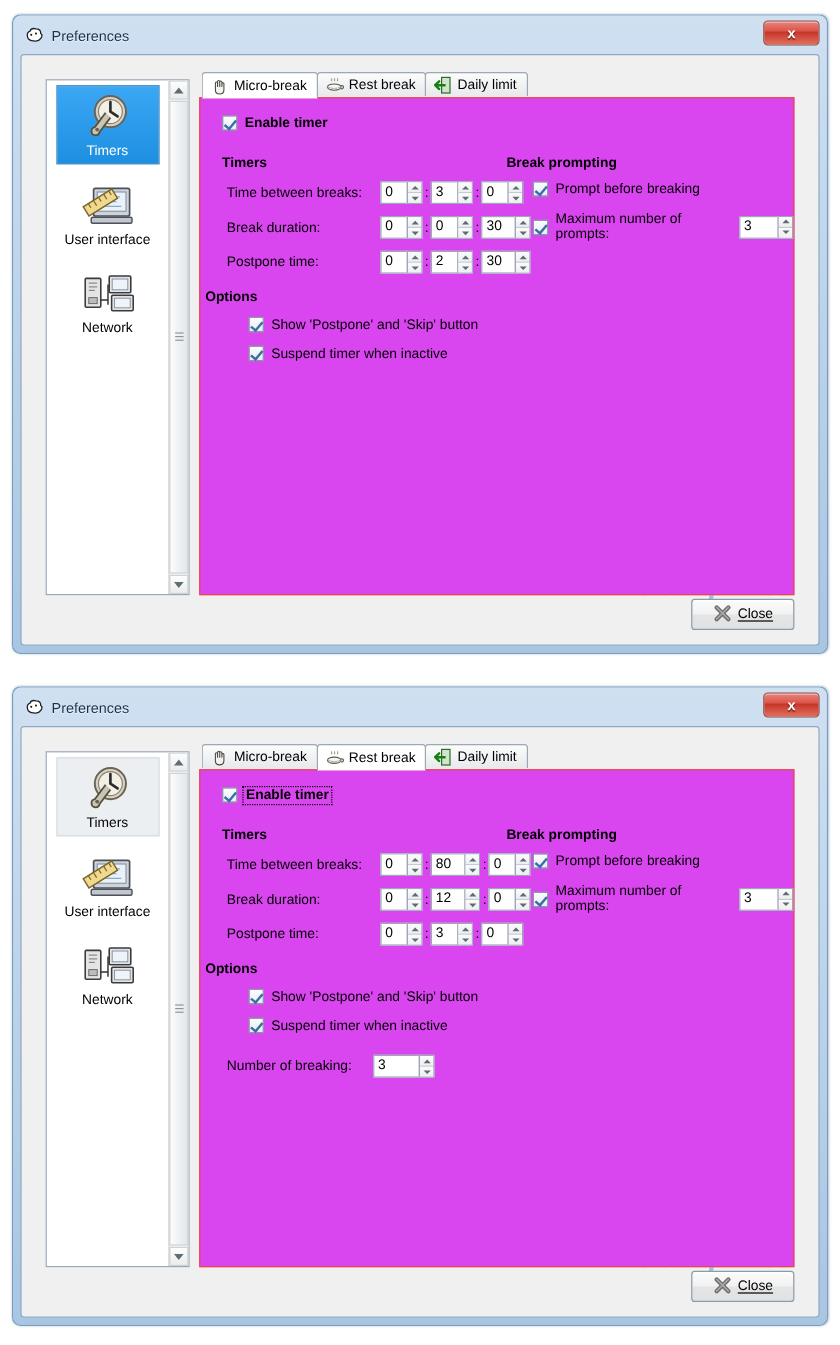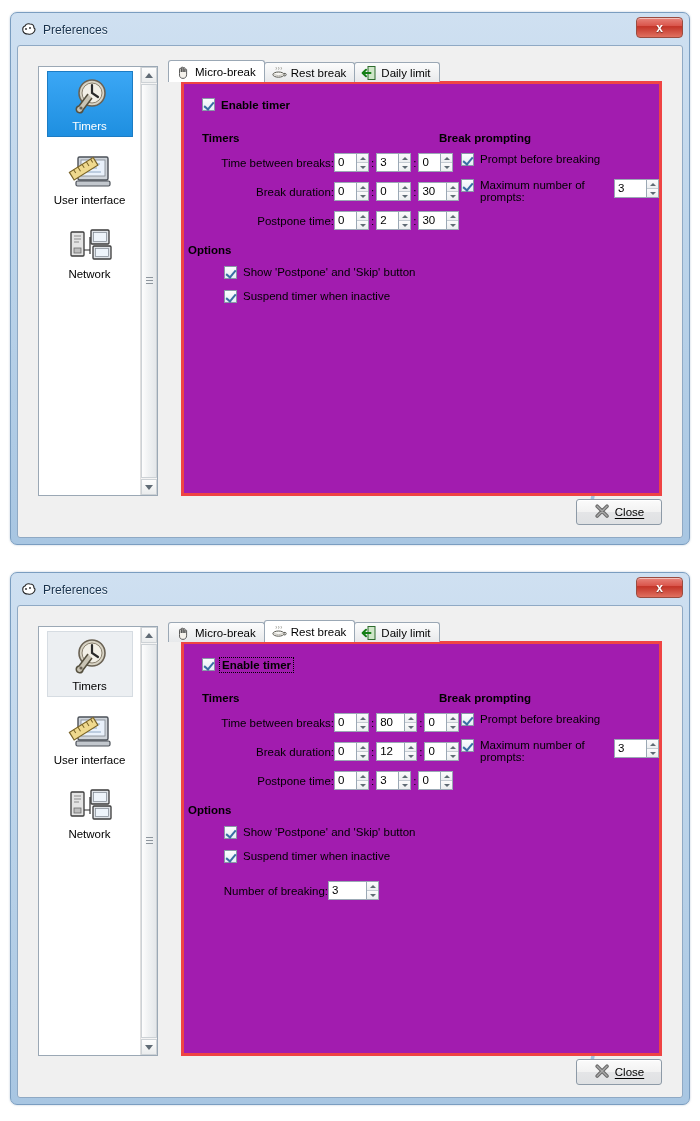--- a/index.html
+++ b/index.html
@@ -147,21 +147,20 @@
   
   .tabwrap {
     position: absolute;
     left: 148px; top: 14px;
     right: 20px; height: 436px;
   }
   .tabstrip {
     position: relative;
     height: 22px;
     display: flex;
-    align-items: flex-end;
     padding-left: 2px;
     z-index: 2;
   }
   .tab {
     height: 20px;
     display: flex; align-items: center;
     padding: 0 8px 0 6px;
     border: 1px solid #9ba8b5;
     border-bottom: none;
     border-radius: 3px 3px 0 0;
@@ -174,24 +173,23 @@
   .tab.active {
     height: 22px;
     background: #ffffff;
     z-index: 3;
   }
   .tab .ticon { width: 16px; height: 16px; margin-right: 4px; flex: none; }
 
   .tabpage {
     position: absolute;
     left: 0; right: 0; top: 21px; bottom: 0;
-    background: #a21caf;
-    border: 3px solid #ef4444;
+    background: #d946ef;
+    border: 1px solid #ef4444;
     z-index: 1;
-    margin-left: 15px;
   }
 
   
   .enable-row {
     position: absolute; left: 18px; top: 14px;
     display: flex; align-items: center;
   }
   .focusrect { outline: 1px dotted #000; outline-offset: 1px; padding: 0 1px; }
 
   .hdr {
@@ -200,21 +198,21 @@
   }
   .hdr-timers { left: 18px; top: 48px; }
   .hdr-prompting { left: 255px; top: 48px; }
   .hdr-options { left: 4px; top: 160px; }
 
   .tm-row {
     position: absolute; left: 22px;
     display: flex; align-items: center;
     height: 21px;
   }
-  .tm-label { width: 128px; font-size: 11.5px; text-align: right; }
+  .tm-label { width: 128px; font-size: 11.5px; }
   .sep { margin: 0 2px; }
 
   .spin { display: flex; align-items: stretch; height: 19px; }
   .spin-box {
     border: 1px solid #9ba8b5;
     border-right: none;
     background: #fff;
     width: 22px;
     font-size: 11.5px;
     line-height: 17px;
@@ -233,21 +231,21 @@
     display: flex; align-items: center; justify-content: center;
     background: linear-gradient(to bottom,#fbfbfc,#eceef0);
     cursor: pointer;
   }
   .spin-btns > div:first-child { border-bottom: 1px solid #c4cbd2; }
   .sarw-up { width:0;height:0;border-left:3px solid transparent;border-right:3px solid transparent;border-bottom:3px solid #5f6a74; }
   .sarw-dn { width:0;height:0;border-left:3px solid transparent;border-right:3px solid transparent;border-top:3px solid #5f6a74; }
 
   .chk-row {
     position: absolute;
-    display: flex; align-items: flex-start;
+    display: flex; align-items: center;
     font-size: 11.5px;
   }
   .cbox {
     width: 13px; height: 13px;
     border: 1px solid #8a99a8;
     background: linear-gradient(to bottom,#fbfdff,#e6edf4);
     margin-right: 6px;
     position: relative;
     flex: none;
     cursor: pointer;

